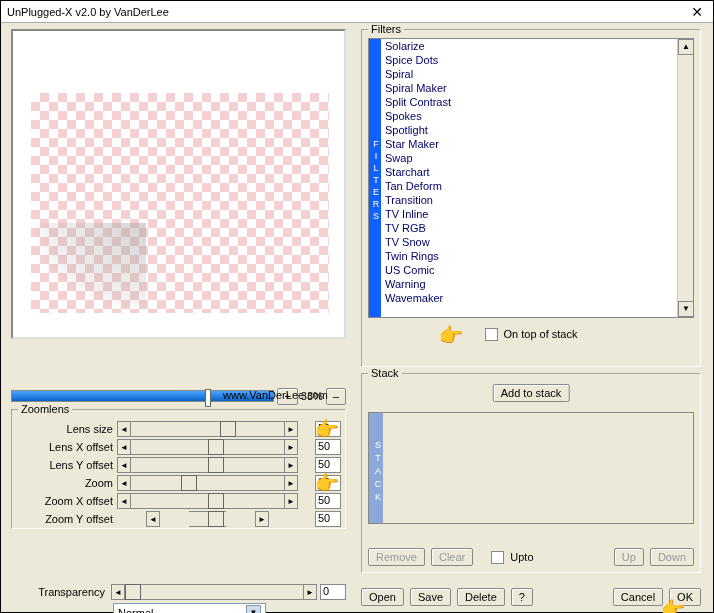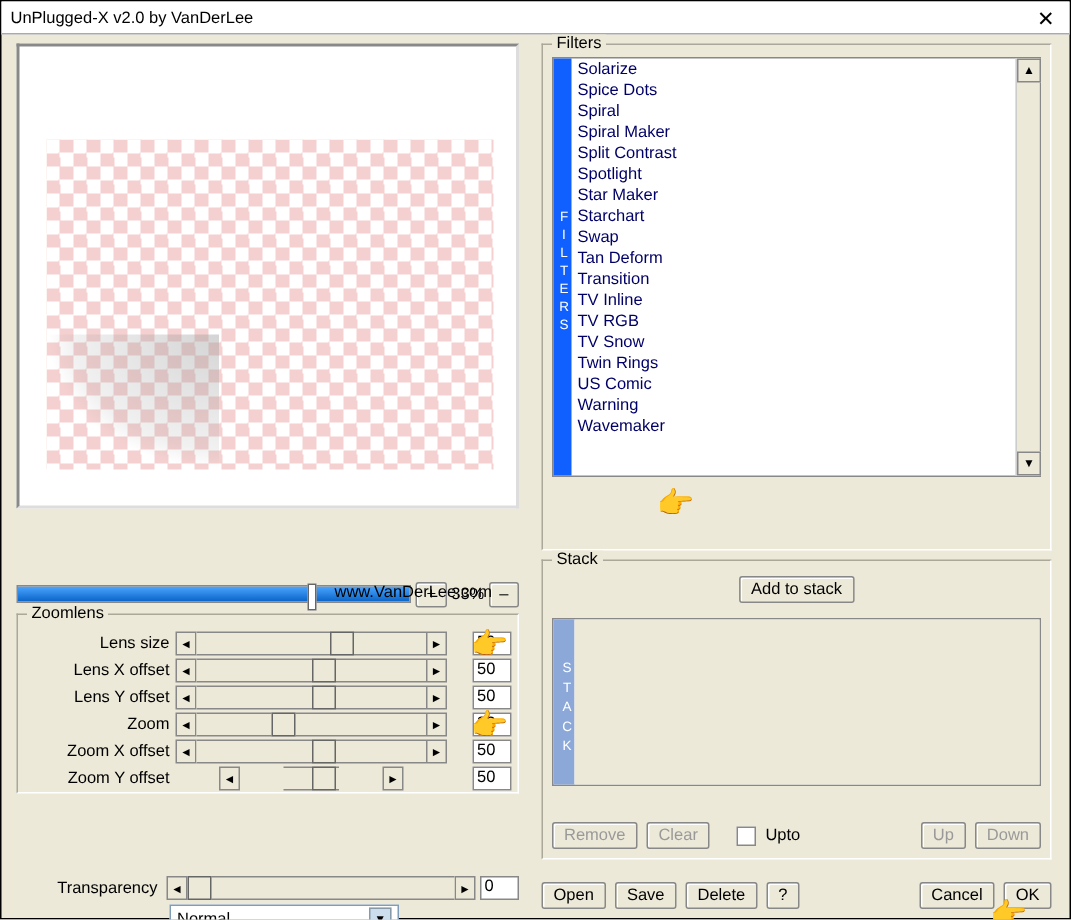--- a/index.html
+++ b/index.html
@@ -159,39 +159,44 @@
     <div class="group group-filters">
       <span class="lbl">Filters</span>
       <div class="filter-list">
         <div class="fbar">FILTERS</div>
         <div class="flist" id="filter-items">
             <div class="fi">Solarize</div>
             <div class="fi">Spice Dots</div>
             <div class="fi">Spiral</div>
             <div class="fi">Spiral Maker</div>
             <div class="fi">Split Contrast</div>
+            <div class="fi">Spokes</div>
             <div class="fi">Spotlight</div>
             <div class="fi">Star Maker</div>
+            <div class="fi">Swap</div>
             <div class="fi">Starchart</div>
-            <div class="fi">Swap</div>
             <div class="fi">Tan Deform</div>
             <div class="fi">Transition</div>
             <div class="fi">TV Inline</div>
             <div class="fi">TV RGB</div>
             <div class="fi">TV Snow</div>
             <div class="fi">Twin Rings</div>
             <div class="fi">US Comic</div>
             <div class="fi">Warning</div>
             <div class="fi">Wavemaker</div>
           </div>
         <div class="fscroll">
           <div class="sbtn" style="top:0">▲</div>
           <div class="sbtn" style="bottom:0">▼</div>
         </div>
       </div>
+      <div class="chk-row">
+        <span class="chk"></span>
+        <span>On top of stack</span>
+      </div>
     </div>
 
     <div class="group group-stack">
       <span class="lbl">Stack</span>
       <button class="btn addbtn">Add to stack</button>
       <div class="stack-box">
         <div class="sbar">STACK</div>
         <div class="sbody"></div>
       </div>
       <div class="stack-btns">

